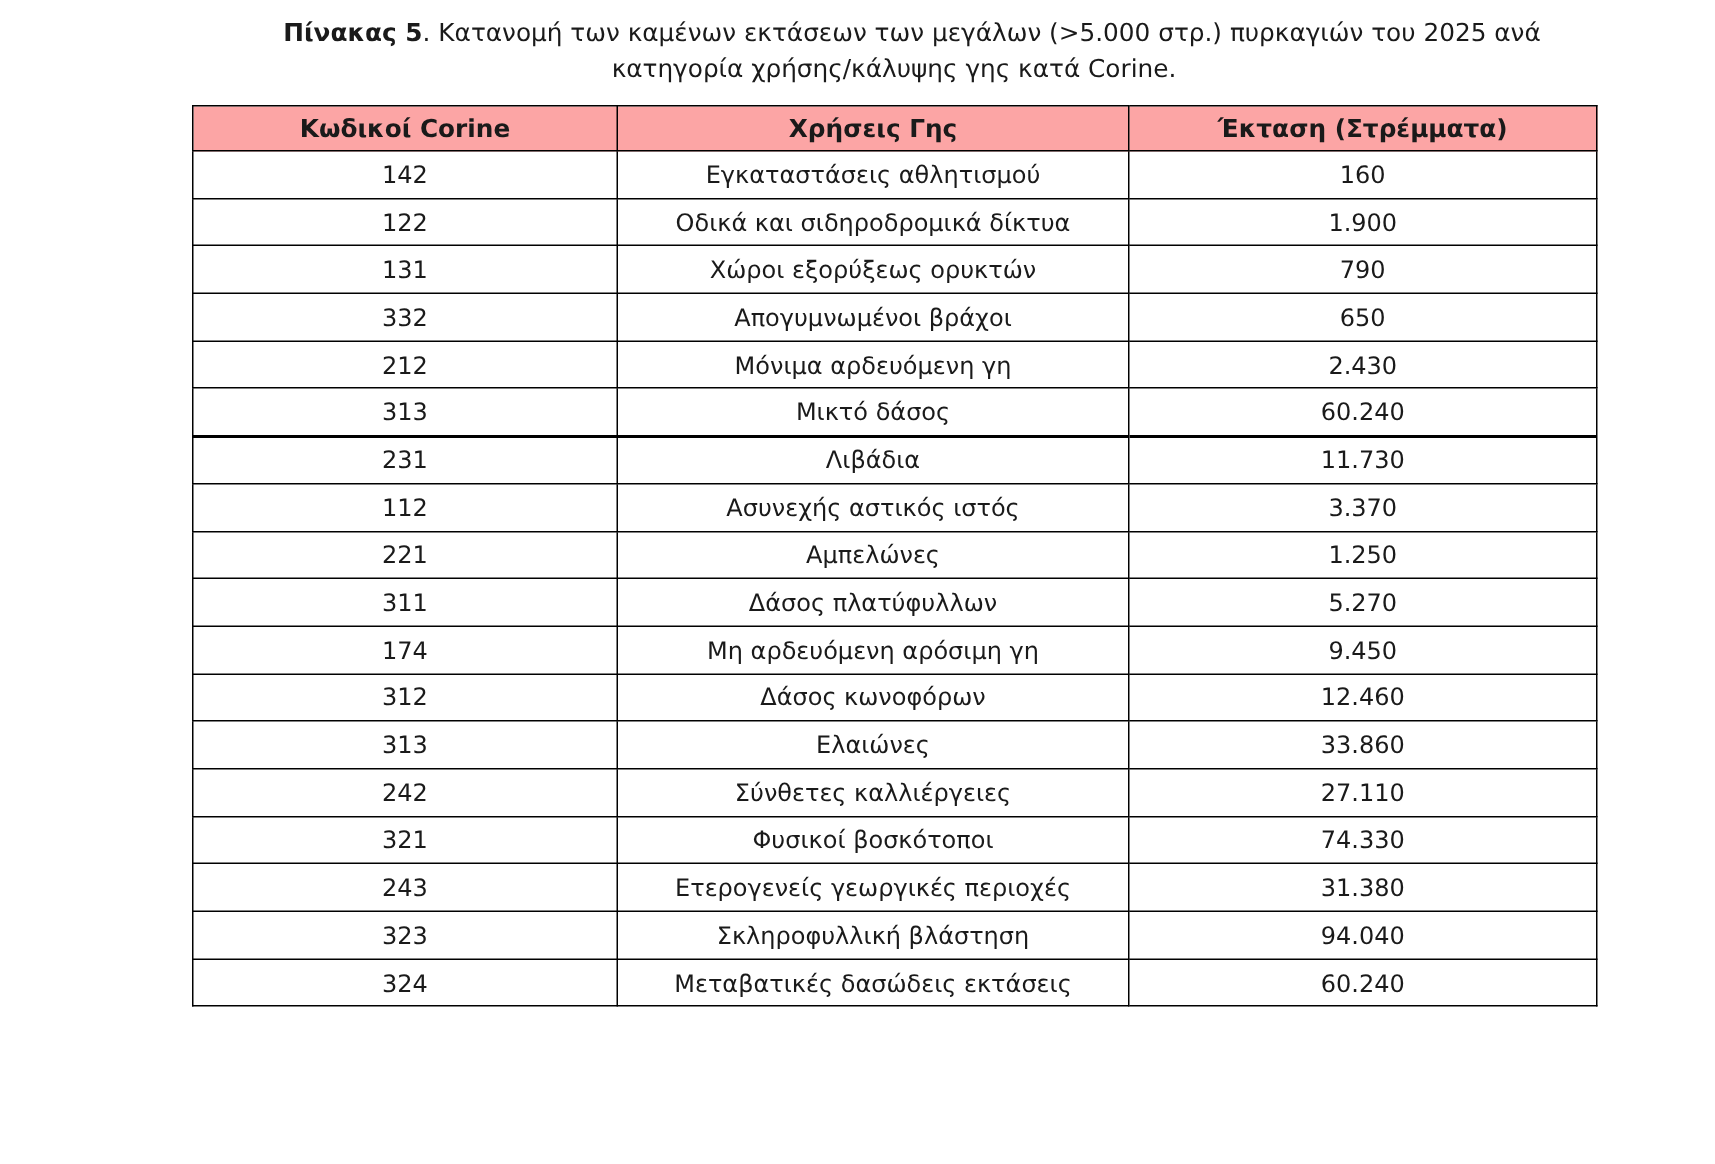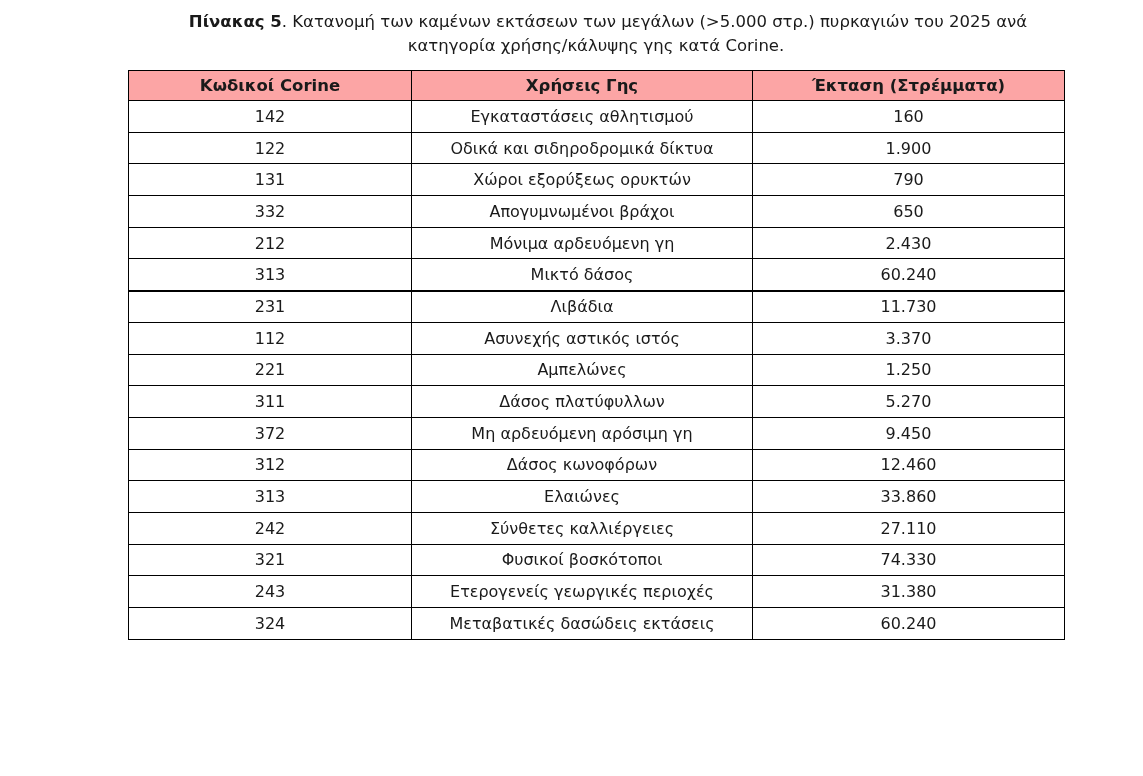--- a/index.html
+++ b/index.html
@@ -142,21 +142,21 @@
           <td>221</td>
           <td>Αμπελώνες</td>
           <td>1.250</td>
         </tr>
         <tr>
           <td>311</td>
           <td>Δάσος πλατύφυλλων</td>
           <td>5.270</td>
         </tr>
         <tr>
-          <td>372</td>
+          <td>174</td>
           <td>Μη αρδευόμενη αρόσιμη γη</td>
           <td>9.450</td>
         </tr>
         <tr>
           <td>312</td>
           <td>Δάσος κωνοφόρων</td>
           <td>12.460</td>
         </tr>
         <tr>
           <td>313</td>
@@ -172,20 +172,25 @@
           <td>321</td>
           <td>Φυσικοί βοσκότοποι</td>
           <td>74.330</td>
         </tr>
         <tr>
           <td>243</td>
           <td>Ετερογενείς γεωργικές περιοχές</td>
           <td>31.380</td>
         </tr>
         <tr>
+          <td>323</td>
+          <td>Σκληροφυλλική βλάστηση</td>
+          <td>94.040</td>
+        </tr>
+        <tr>
           <td>324</td>
           <td>Μεταβατικές δασώδεις εκτάσεις</td>
           <td>60.240</td>
         </tr>
       </tbody>
   </table>
 
 </div>
 
 </body></html>

